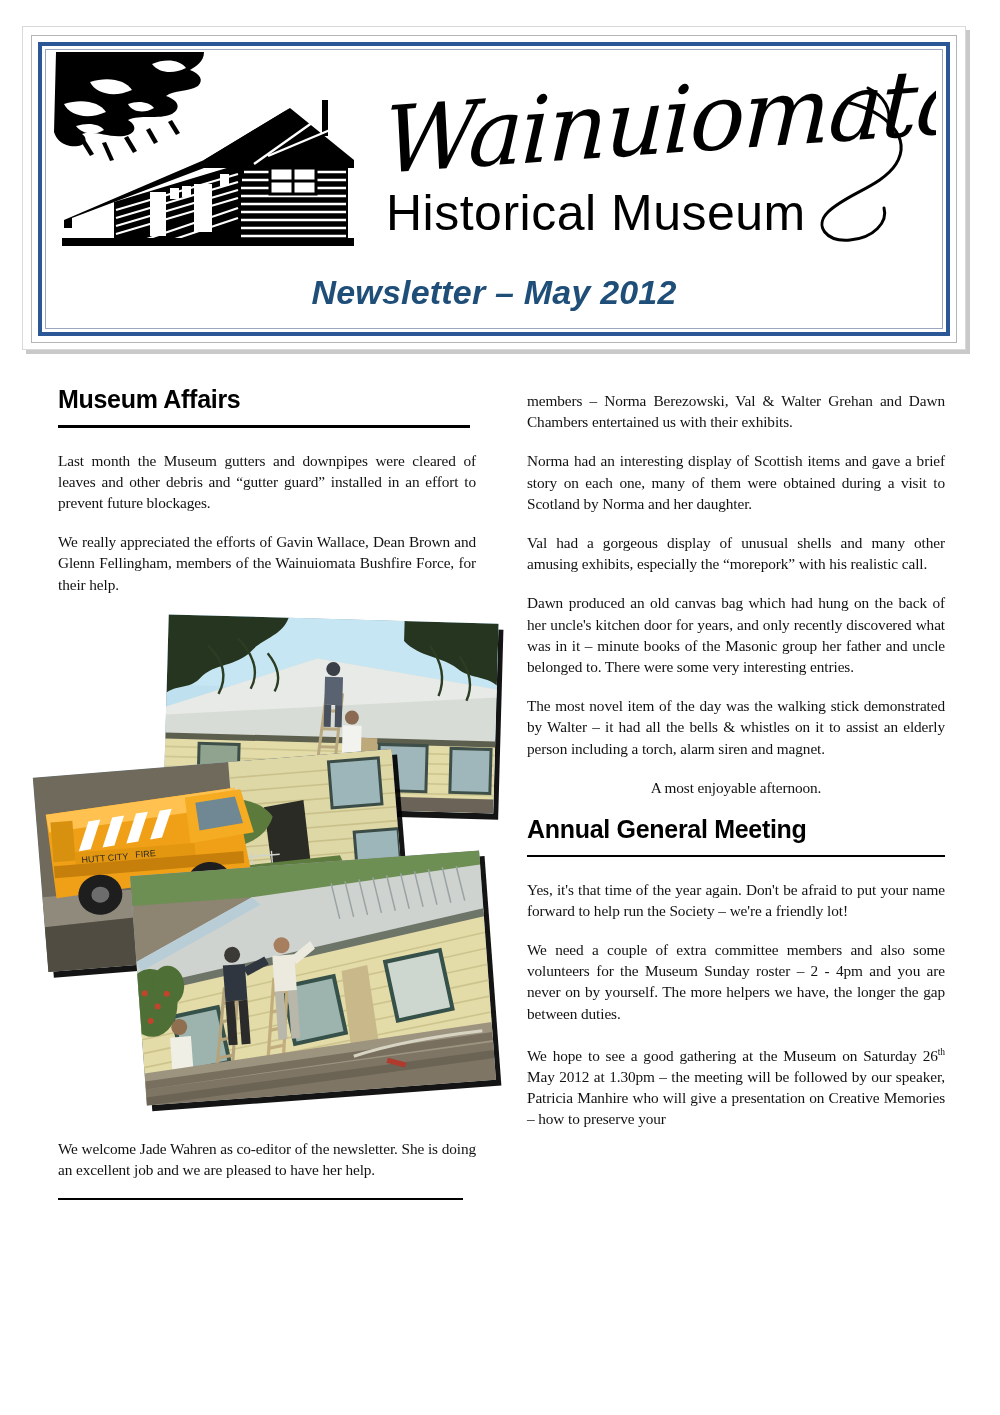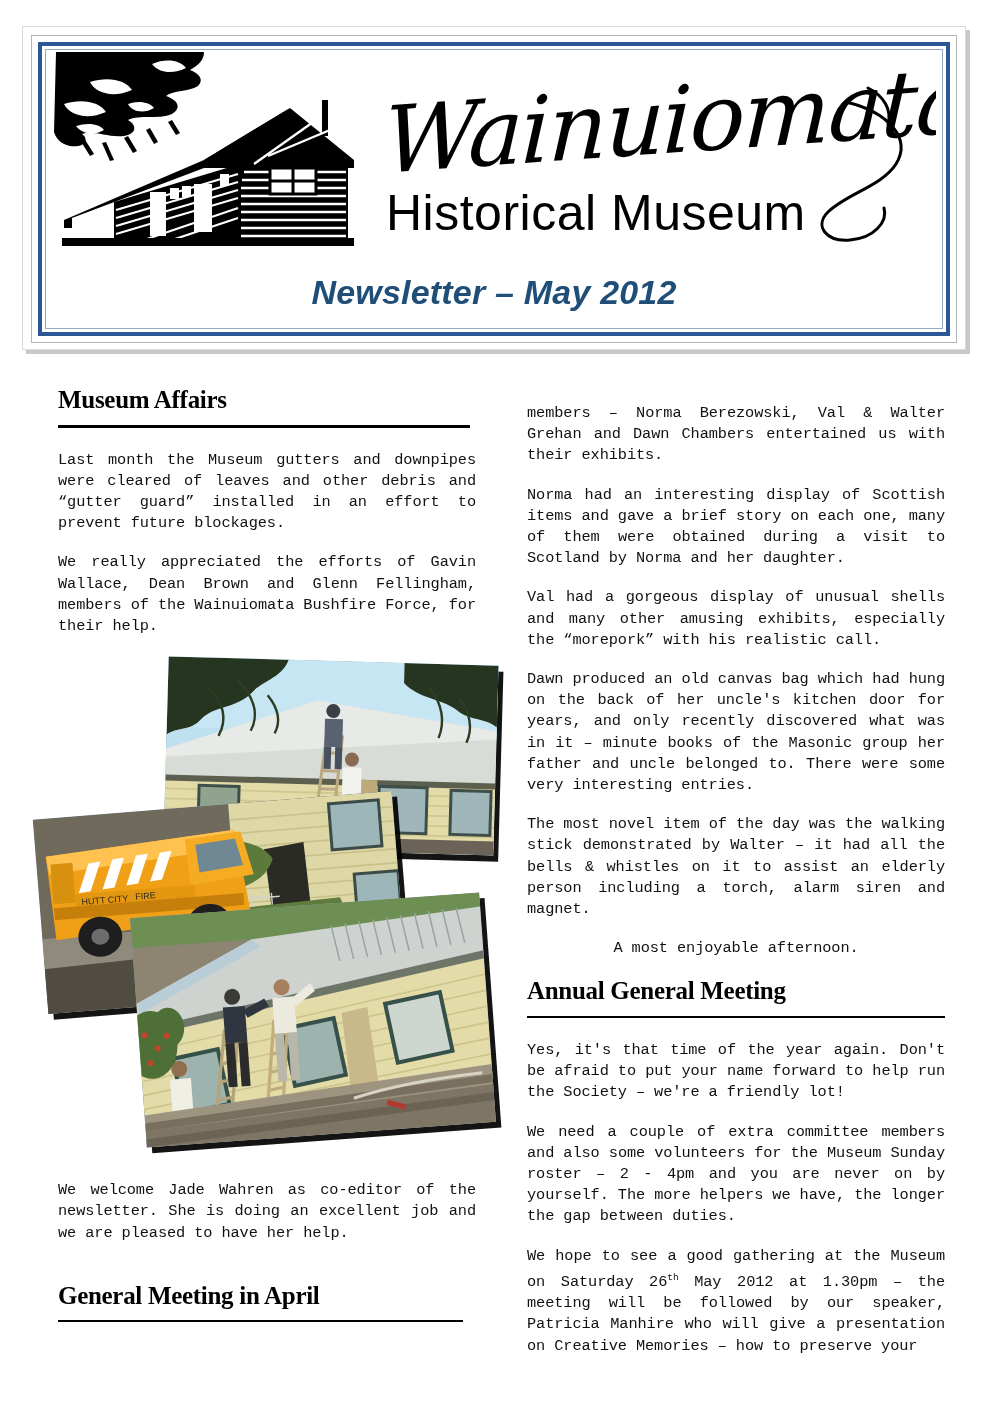--- a/index.html
+++ b/index.html
@@ -111,46 +111,46 @@
   .col {
     position: absolute;
     top: 386px;
     width: 418px;
   }
   .col-left  { left: 58px; }
   .col-right { left: 527px; }
 
   h2.sec {
     margin: 0 0 0 0;
-    font-family: Liberation Serif, serif;
+    font-family: Liberation Sans, sans-serif;
     font-size: 25px;
     font-weight: bold;
     letter-spacing: -0.3px;
     line-height: 1.1;
     color: #000;
   }
   .rule-thick {
     height: 0;
     border-top: 3px solid #000;
     margin: 11px 0 0 0;
   }
   .rule-thin {
     height: 0;
     border-top: 2px solid #000;
     margin: 11px 0 0 0;
   }
   .rule-thick.short { width: 412px; }
   .rule-thin.short  { width: 405px; }
 
   p.body {
-    font-family: Liberation Mono, monospace;
+    font-family: Liberation Serif, serif;
     font-size: 15.3px;
     line-height: 21.2px;
     text-align: justify;
-    margin: 17px 0 18px 0;
+    margin: 4px 0 18px 0;
     color: #111;
     letter-spacing: -0.1px;
   }
   p.body.first { margin-top: 22px; }
   p.body.last  { margin-bottom: 0; }
   p.body.nojust { text-align: center; }
   sup { font-size: 9.5px; vertical-align: super; }
 
   
   .collage {
@@ -506,21 +506,20 @@
         </g>
 
         <path d="M210 196 C250 186 292 182 340 180" stroke="#d8d4c4" stroke-width="3" fill="none"></path>
         <path d="M244 200 l18 6 -2 5 -18 -6 z" fill="#b03a2e"></path>
       </svg>
     </div>
   </div>
 
   <p class="body" style="margin-top:10px;">We welcome Jade Wahren as co-editor of the newsletter.   She is doing an excellent job and we are pleased to have her help.</p>
 
-  <h2 class="sec" style="margin-top:38px;">General Meeting in April</h2>
   <div class="rule-thin short"></div>
 
 </div>
 
 <div class="col col-right">
 
   <p class="body">members – Norma Berezowski, Val &amp; Walter Grehan and Dawn Chambers entertained us with their exhibits.</p>
   <p class="body">Norma had an interesting display of Scottish items and gave a brief story on each one, many of them were obtained during a visit to Scotland by Norma and her daughter.</p>
   <p class="body">Val had a gorgeous display of unusual shells and many other amusing exhibits, especially the “morepork” with his realistic call.</p>
   <p class="body">Dawn produced an old canvas bag which had hung on the back of her uncle's kitchen door for years, and only recently discovered what was in it – minute books of the Masonic group her father and uncle belonged to.   There were some very interesting entries.</p>

